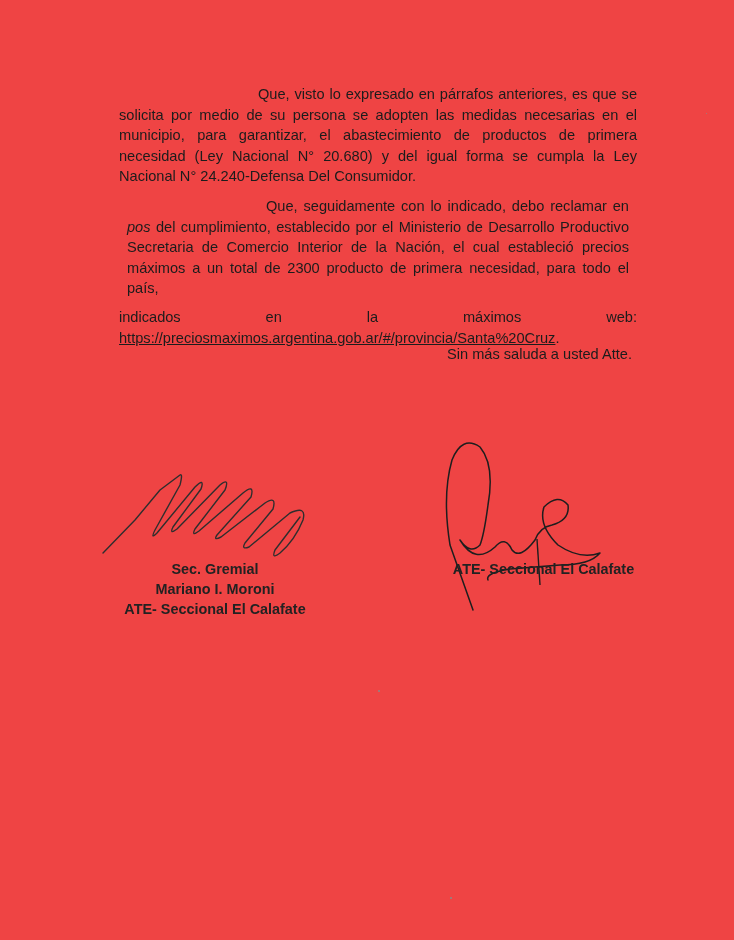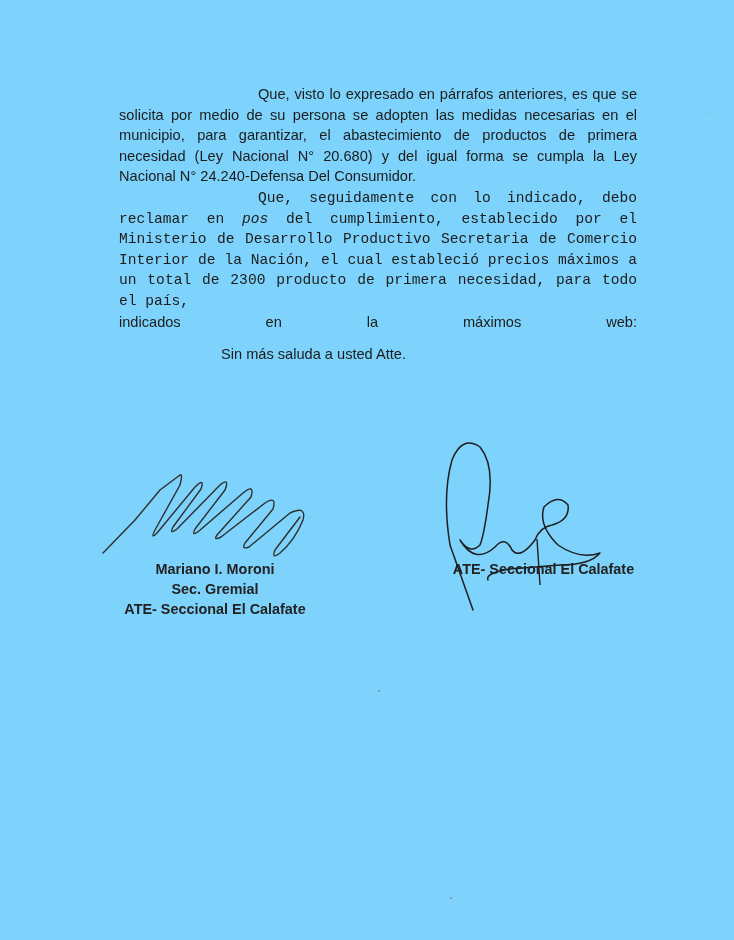--- a/index.html
+++ b/index.html
@@ -3,78 +3,81 @@
 <meta charset="utf-8">
 <style>
   html, body { margin: 0; padding: 0; }
   body {
     width: 734px; height: 940px;
     background: #f0f0ef;
     position: relative; overflow: hidden;
     font-family: "Liberation Sans", sans-serif;
     color: #1c1c1c;
   }
-  .page { position: absolute; left: 0; top: 0; width: 734px; height: 940px; background: #7dd3fc; }
+  .page { position: absolute; left: 0; top: 0; width: 734px; height: 940px; background: #ef4444; }
   .body-text {
     position: absolute; left: 119px; width: 518px;
     font-size: 14.6px; line-height: 20.6px;
     text-align: justify; text-align-last: left;
   }
   .para { margin: 0; text-indent: 139px; }
   .para-1 { top: 84px; }
   .para-2 { top: 188px; }
   .justify-line { display: flex; justify-content: space-between; text-indent: 0; }
   .url { text-decoration: underline; color: #1c1c1c; }
   .closing {
     position: absolute; left: 0; width: 632px; top: 346px;
-    text-align: center; font-size: 14.6px; padding-left: 0;
+    text-align: right; font-size: 14.6px; padding-left: 0;
   }
   .closing span { display: inline-block; margin-left: -5px; }
   .sig-block {
     position: absolute; text-align: center;
     font-weight: bold; font-size: 14.4px; line-height: 20px; color: #222;
   }
   .sig-left { left: 120px; top: 559px; width: 190px; }
   .sig-right { left: 446px; top: 559px; width: 195px; }
   .sig-svg { position: absolute; pointer-events: none; }
   .speck { position: absolute; width: 2px; height: 2px; background: #888; border-radius: 1px; }
 </style>
 </head>
 <body>
 
 <div class="page">
 
   <p class="body-text para para-1">Que, visto lo expresado en párrafos anteriores, es que se solicita por medio de su persona se adopten las medidas necesarias en el municipio, para garantizar, el abastecimiento de productos de primera necesidad (Ley Nacional N° 20.680) y del igual forma se cumpla la Ley Nacional N° 24.240-Defensa Del Consumidor.</p>
 
   <div class="body-text para-2">
-    <p class="para" style="margin:0;font-family:Liberation Mono, monospace;">
+    <p class="para" style="margin:8px;">
       <span>Que, seguidamente con lo indicado, debo reclamar en</span>
       <em>pos</em>
       <span>del cumplimiento, establecido por el Ministerio de Desarrollo Productivo Secretaria de Comercio Interior de la Nación, el cual estableció precios máximos a un total de 2300 producto de primera necesidad, para todo el país,</span>
     </p>
     <div class="justify-line">
       <span>indicados</span>
       <span>en</span>
       <span>la</span>
       <span>máximos</span>
       <span>web:</span>
+    </div>
+    <div style="text-indent:0;">
+      <a class="url">https://preciosmaximos.argentina.gob.ar/#/provincia/Santa%20Cruz</a><span>.</span>
     </div>
   </div>
 
   <div class="closing">
     <span>Sin más saluda a usted Atte.</span>
   </div>
 
   <svg class="sig-svg" style="left:95px; top:465px;" width="240" height="100" viewBox="0 0 240 100">
     <path d="M8 88 L40 55 L65 25 L85 10 Q88 8 85 20 L60 65 Q55 75 62 68 L100 22 Q110 12 106 24 L78 62 Q74 70 82 64 L125 20 Q135 12 130 25 L100 64 Q96 72 104 66 L148 28 Q160 18 156 32 L122 70 Q118 76 126 72 L170 38 Q182 30 178 44 L150 78 Q146 85 154 82 L195 48 Q212 40 208 55 Q200 75 185 88 Q176 95 180 85 L205 52" fill="none" stroke="#2e2e2e" stroke-width="1.4" stroke-linejoin="round" stroke-linecap="round"></path>
   </svg>
 
   <div class="sig-block sig-left">
+    <div>Sec. Gremial</div>
     <div>Mariano I. Moroni</div>
-    <div>Sec. Gremial</div>
     <div>ATE- Seccional El Calafate</div>
   </div>
 
   <svg class="sig-svg" style="left:440px; top:435px;" width="180" height="185" viewBox="0 0 180 185">
     <path d="M33 175 L10 110 Q2 60 12 25 Q22 0 40 12 Q55 30 48 70 Q44 100 40 110 Q30 120 20 105 M20 105 Q35 130 55 112 Q65 100 72 115 Q80 125 95 105 Q100 92 112 90 Q130 85 128 70 Q118 58 104 72 Q98 90 118 110 Q140 125 160 118 Q150 130 120 130 L70 134 Q45 138 48 145" fill="none" stroke="#1e1e1e" stroke-width="1.5" stroke-linejoin="round" stroke-linecap="round"></path>
     <path d="M97 104 L100 150" fill="none" stroke="#1e1e1e" stroke-width="1.4"></path>
   </svg>
 
   <div class="sig-block sig-right">
     <div>ATE- Seccional El Calafate</div>

